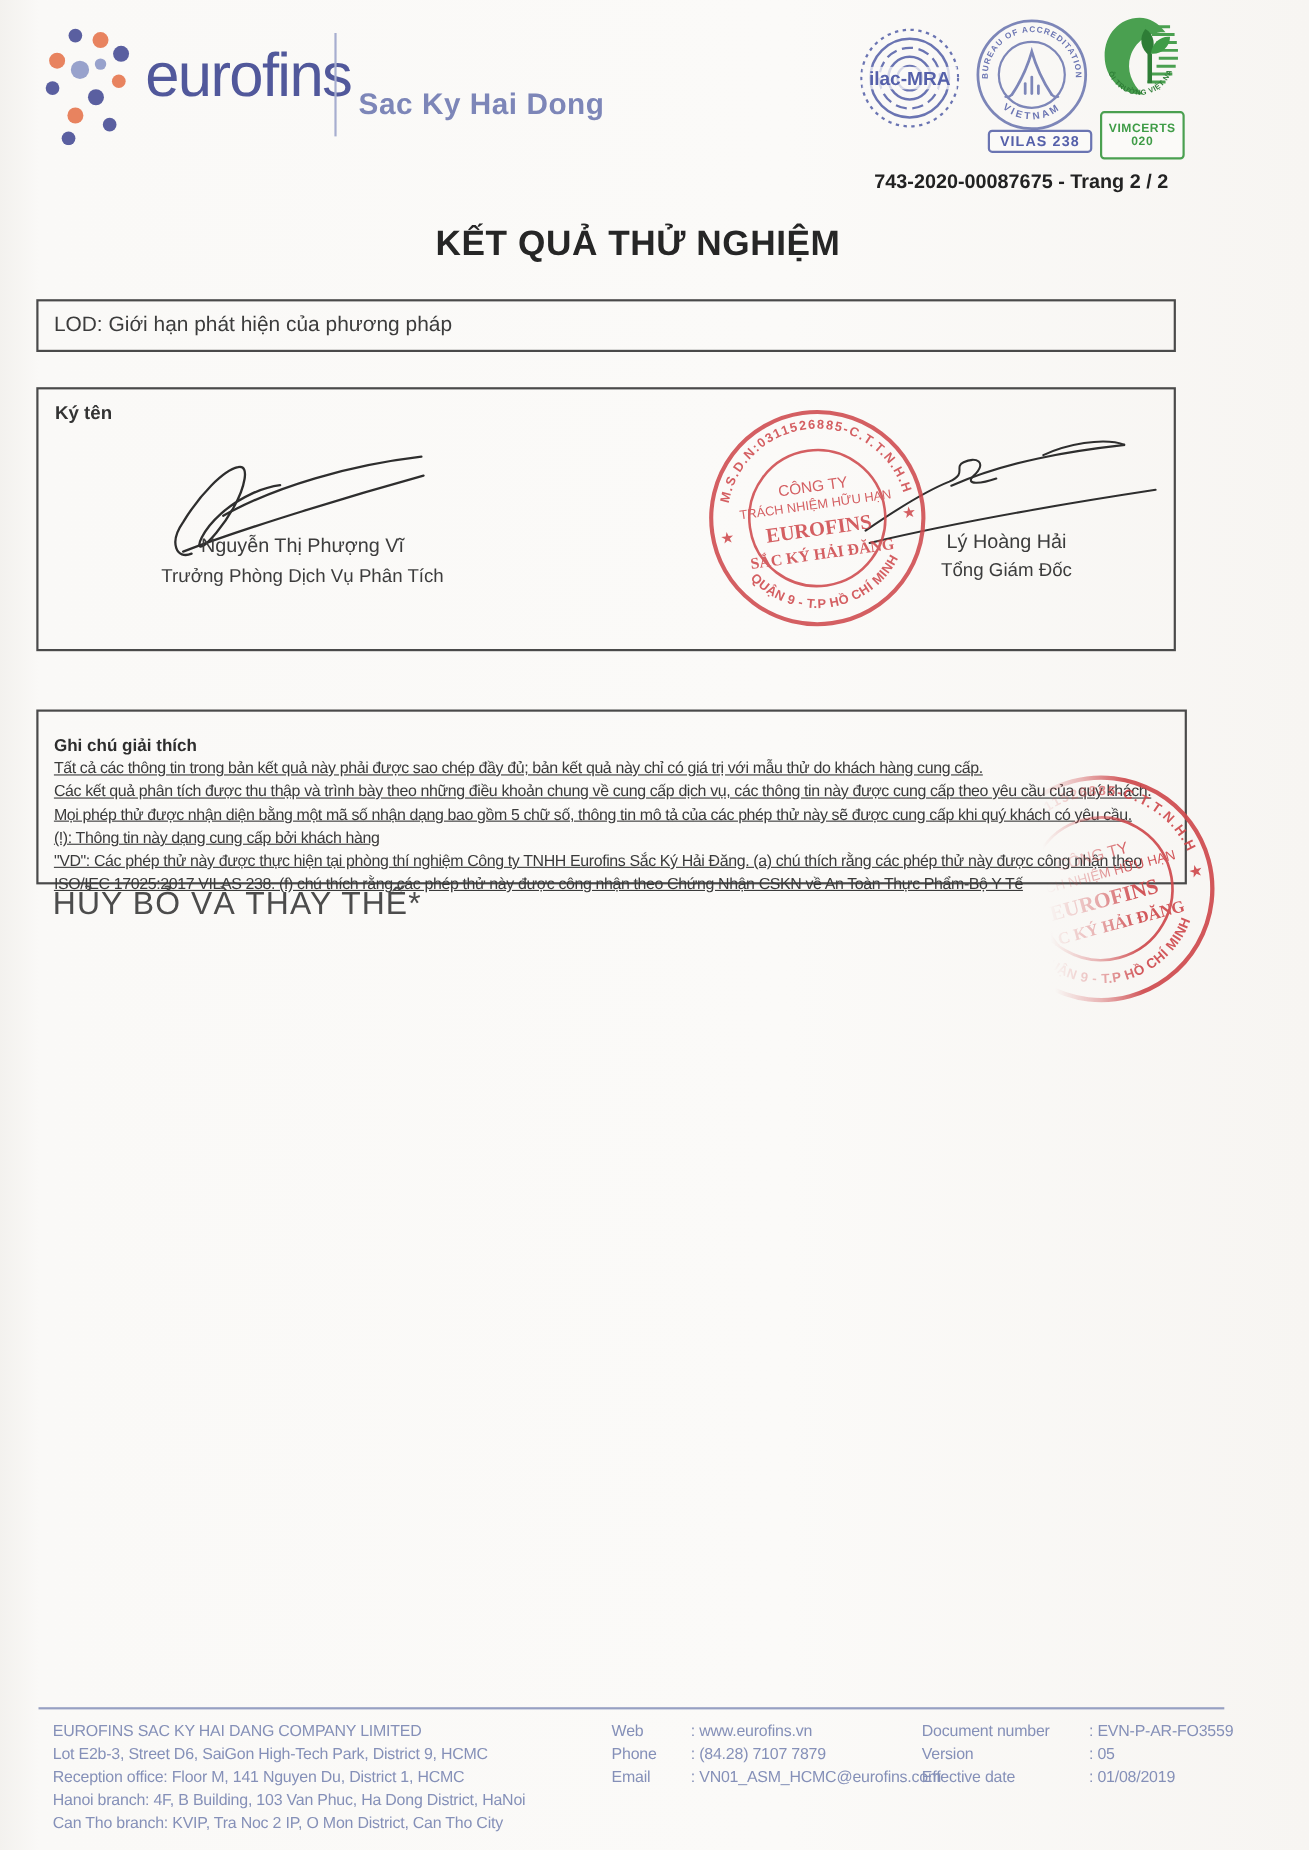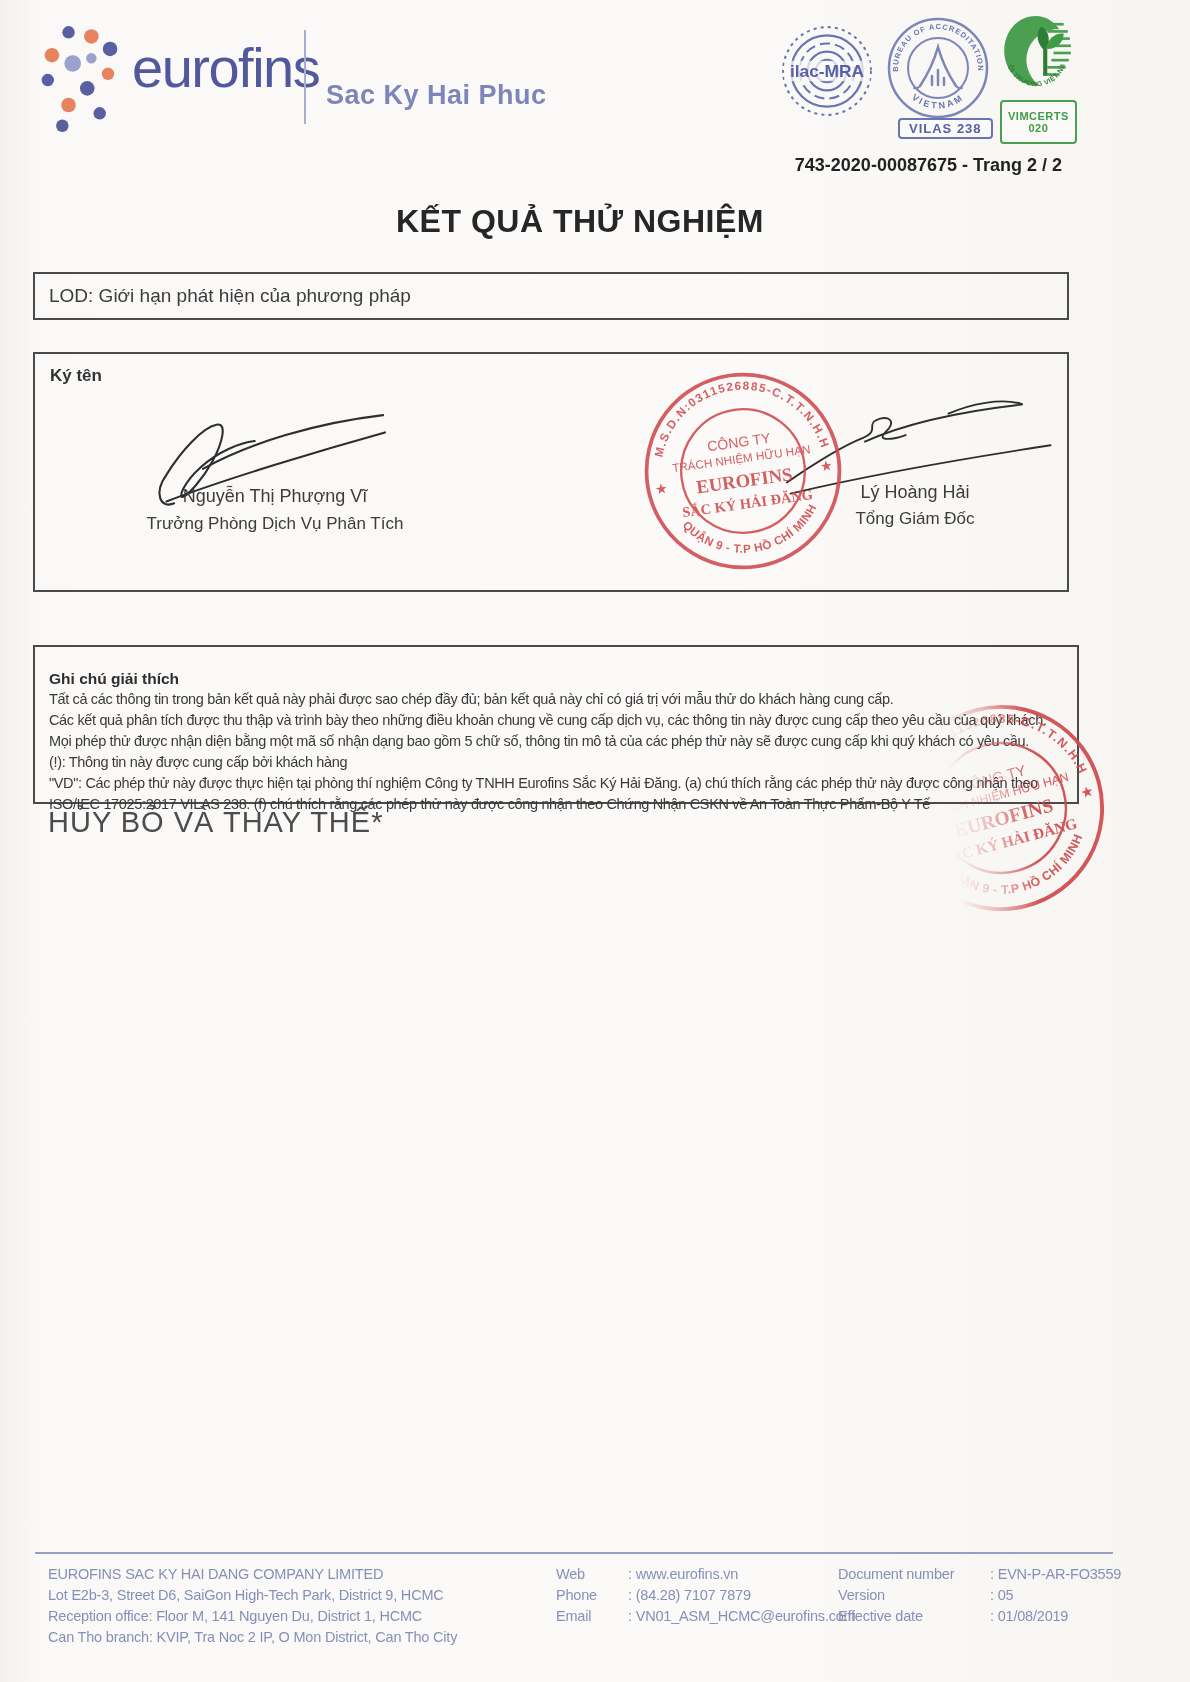--- a/index.html
+++ b/index.html
@@ -67,21 +67,21 @@
         <circle cx="10" cy="54" r="6" fill="#5a5fa0"></circle>
         <circle cx="48" cy="62" r="7" fill="#5a5fa0"></circle>
         <circle cx="30" cy="78" r="7" fill="#e8835f"></circle>
         <circle cx="60" cy="86" r="6" fill="#5a5fa0"></circle>
         <circle cx="24" cy="98" r="6" fill="#5a5fa0"></circle>
       </g>
     </svg>
   </div>
   <div class="abs brand-word" style="left:132px;top:40px;">eurofins</div>
   <div class="abs brand-divider" style="left:304px;top:30px;"></div>
-  <div class="abs brand-sub" style="left:326px;top:80px;">Sac Ky Hai Phuc</div>
+  <div class="abs brand-sub" style="left:326px;top:80px;">Sac Ky Hai Dong</div>
 
   <div class="abs" style="left:778px;top:22px;width:98px;height:98px;">
     <svg width="98" height="98" viewBox="0 0 96 96">
       <g fill="none" stroke="#6a74b2">
         <circle cx="48" cy="48" r="43" stroke-width="2" stroke-dasharray="3 4"></circle>
         <circle cx="48" cy="48" r="35" stroke-width="2.2"></circle>
         <circle cx="48" cy="48" r="27" stroke-width="2" stroke-dasharray="10 5"></circle>
         <circle cx="48" cy="48" r="19" stroke-width="2.2"></circle>
         <circle cx="48" cy="48" r="11" stroke-width="2"></circle>
       </g>
@@ -202,25 +202,25 @@
       <text x="110" y="84" text-anchor="middle" font-size="15" fill="#cf4a4e" font-family="Liberation Sans, sans-serif">CÔNG TY</text>
       <text x="110" y="101" text-anchor="middle" font-size="12.5" fill="#cf4a4e" font-family="Liberation Sans, sans-serif">TRÁCH NHIỆM HỮU HẠN</text>
       <text x="110" y="127" text-anchor="middle" font-size="20" font-weight="bold" fill="#cf4a4e" font-family="Liberation Serif, serif">EUROFINS</text>
       <text x="110" y="150" text-anchor="middle" font-size="15.5" font-weight="bold" fill="#cf4a4e" font-family="Liberation Serif, serif">SẮC KÝ HẢI ĐĂNG</text>
     </svg>
   </div>
 
 
   <div class="abs frame" style="left:33px;top:645px;width:1042px;height:155px;">
     <div class="notes-heading" style="padding:23px 0 1px 14px;">Ghi chú giải thích</div>
-    <div style="padding:0 0 0 14px;">
+    <div style="padding:0 0 0 14px;text-decoration:underline;">
       <div class="note-line">Tất cả các thông tin trong bản kết quả này phải được sao chép đầy đủ; bản kết quả này chỉ có giá trị với mẫu thử do khách hàng cung cấp.</div>
       <div class="note-line">Các kết quả phân tích được thu thập và trình bày theo những điều khoản chung về cung cấp dịch vụ, các thông tin này được cung cấp theo yêu cầu của quý khách.</div>
       <div class="note-line">Mọi phép thử được nhận diện bằng một mã số nhận dạng bao gồm 5 chữ số, thông tin mô tả của các phép thử này sẽ được cung cấp khi quý khách có yêu cầu.</div>
-      <div class="note-line">(!): Thông tin này được cung cấp bởi khách hàng</div>
+      <div class="note-line">(!): Thông tin này dạng cung cấp bởi khách hàng</div>
       <div class="note-line">"VD": Các phép thử này được thực hiện tại phòng thí nghiệm Công ty TNHH Eurofins Sắc Ký Hải Đăng. (a) chú thích rằng các phép thử này được công nhận theo</div>
       <div class="note-line">ISO/IEC 17025:2017 VILAS 238. (f) chú thích rằng các phép thử này được công nhận theo Chứng Nhận CSKN về An Toàn Thực Phẩm-Bộ Y Tế</div>
     </div>
   </div>
 
   <div class="abs stamp-faded" style="left:893px;top:700px;width:216px;height:216px;transform:rotate(-15deg);z-index:5;">
     <svg width="216" height="216" viewBox="0 0 220 220">
       <defs>
         <path id="st2Top" d="M 23,103 A 87,87 0 1 1 197,118" fill="none"></path>
         <path id="st2Bot" d="M 38,160 A 88,88 0 0 0 182,160" fill="none"></path>
@@ -242,20 +242,21 @@
   </div>
 
   <div class="abs cancel-heading" style="left:48px;top:806px;">HỦY BỎ VÀ THAY THẾ*</div>
 
   <div class="abs footer-rule" style="left:35px;top:1552px;width:1078px;"></div>
 
   <div class="abs footer-text" style="left:48px;top:1564px;">
     <div>EUROFINS SAC KY HAI DANG COMPANY LIMITED</div>
     <div>Lot E2b-3, Street D6, SaiGon High-Tech Park, District 9, HCMC</div>
     <div>Reception office: Floor M, 141 Nguyen Du, District 1, HCMC</div>
+    <div>Hanoi branch: 4F, B Building, 103 Van Phuc, Ha Dong District, HaNoi</div>
     <div>Can Tho branch: KVIP, Tra Noc 2 IP, O Mon District, Can Tho City</div>
   </div>
 
   <div class="abs footer-text" style="left:556px;top:1564px;">
     <div class="footer-row">
       <span class="lbl">Web</span>
       <span>: www.eurofins.vn</span>
     </div>
     <div class="footer-row">
       <span class="lbl">Phone</span>

